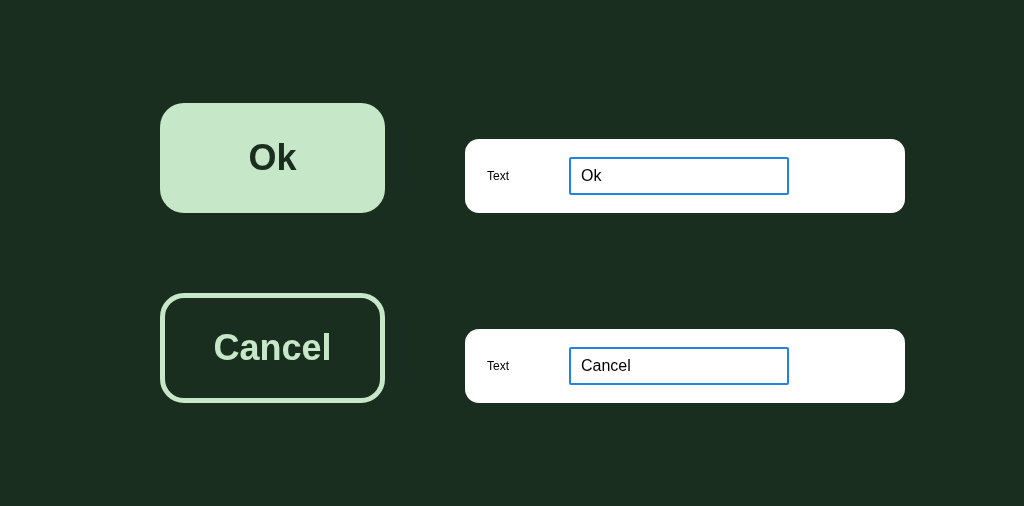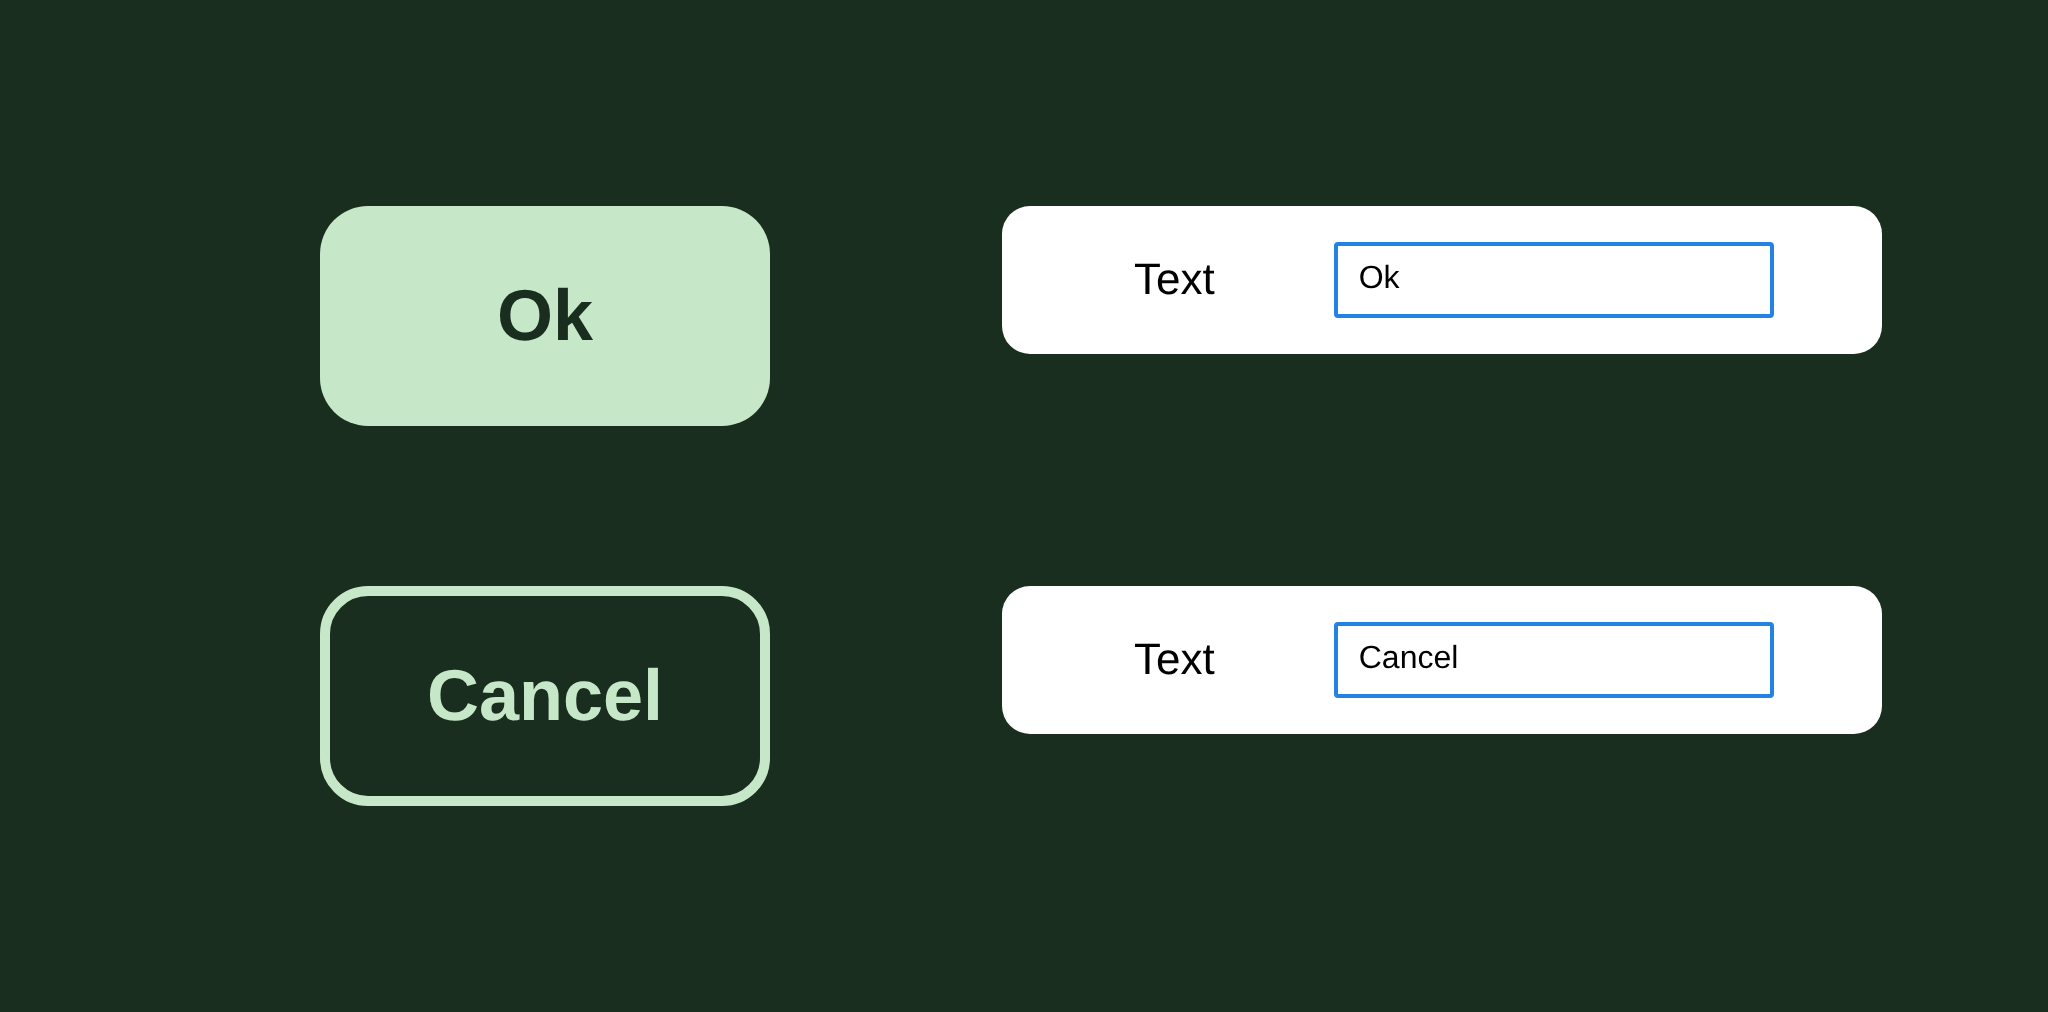--- a/index.html
+++ b/index.html
@@ -16,22 +16,22 @@
       display: flex;
       flex-direction: column;
       justify-content: center;
       padding-left: 160px;
       padding-right: 80px;
       gap: 80px;
     }
     
     .row {
       display: flex;
-      align-items: flex-start;
-      gap: 116px;
+      align-items: flex-end;
+      gap: 80px;
     }
     
     .button-ok {
       width: 225px;
       height: 110px;
       background: #c6e8c8;
       border-radius: 24px;
       display: flex;
       align-items: center;
       justify-content: center;
@@ -58,24 +58,23 @@
       background: #ffffff;
       border-radius: 14px;
       padding: 18px 22px;
       display: flex;
       align-items: center;
       gap: 60px;
       width: 440px;
     }
     
     .property-label {
-      font-size: 22px;
+      font-size: 12px;
       color: #000000;
       font-weight: 400;
-      margin-left: 44px;
     }
     
     .property-input {
       border: 2px solid #2383e2;
       border-radius: 2px;
       padding: 8px 10px;
       font-size: 16px;
       color: #000000;
       font-family: inherit;
       width: 220px;

